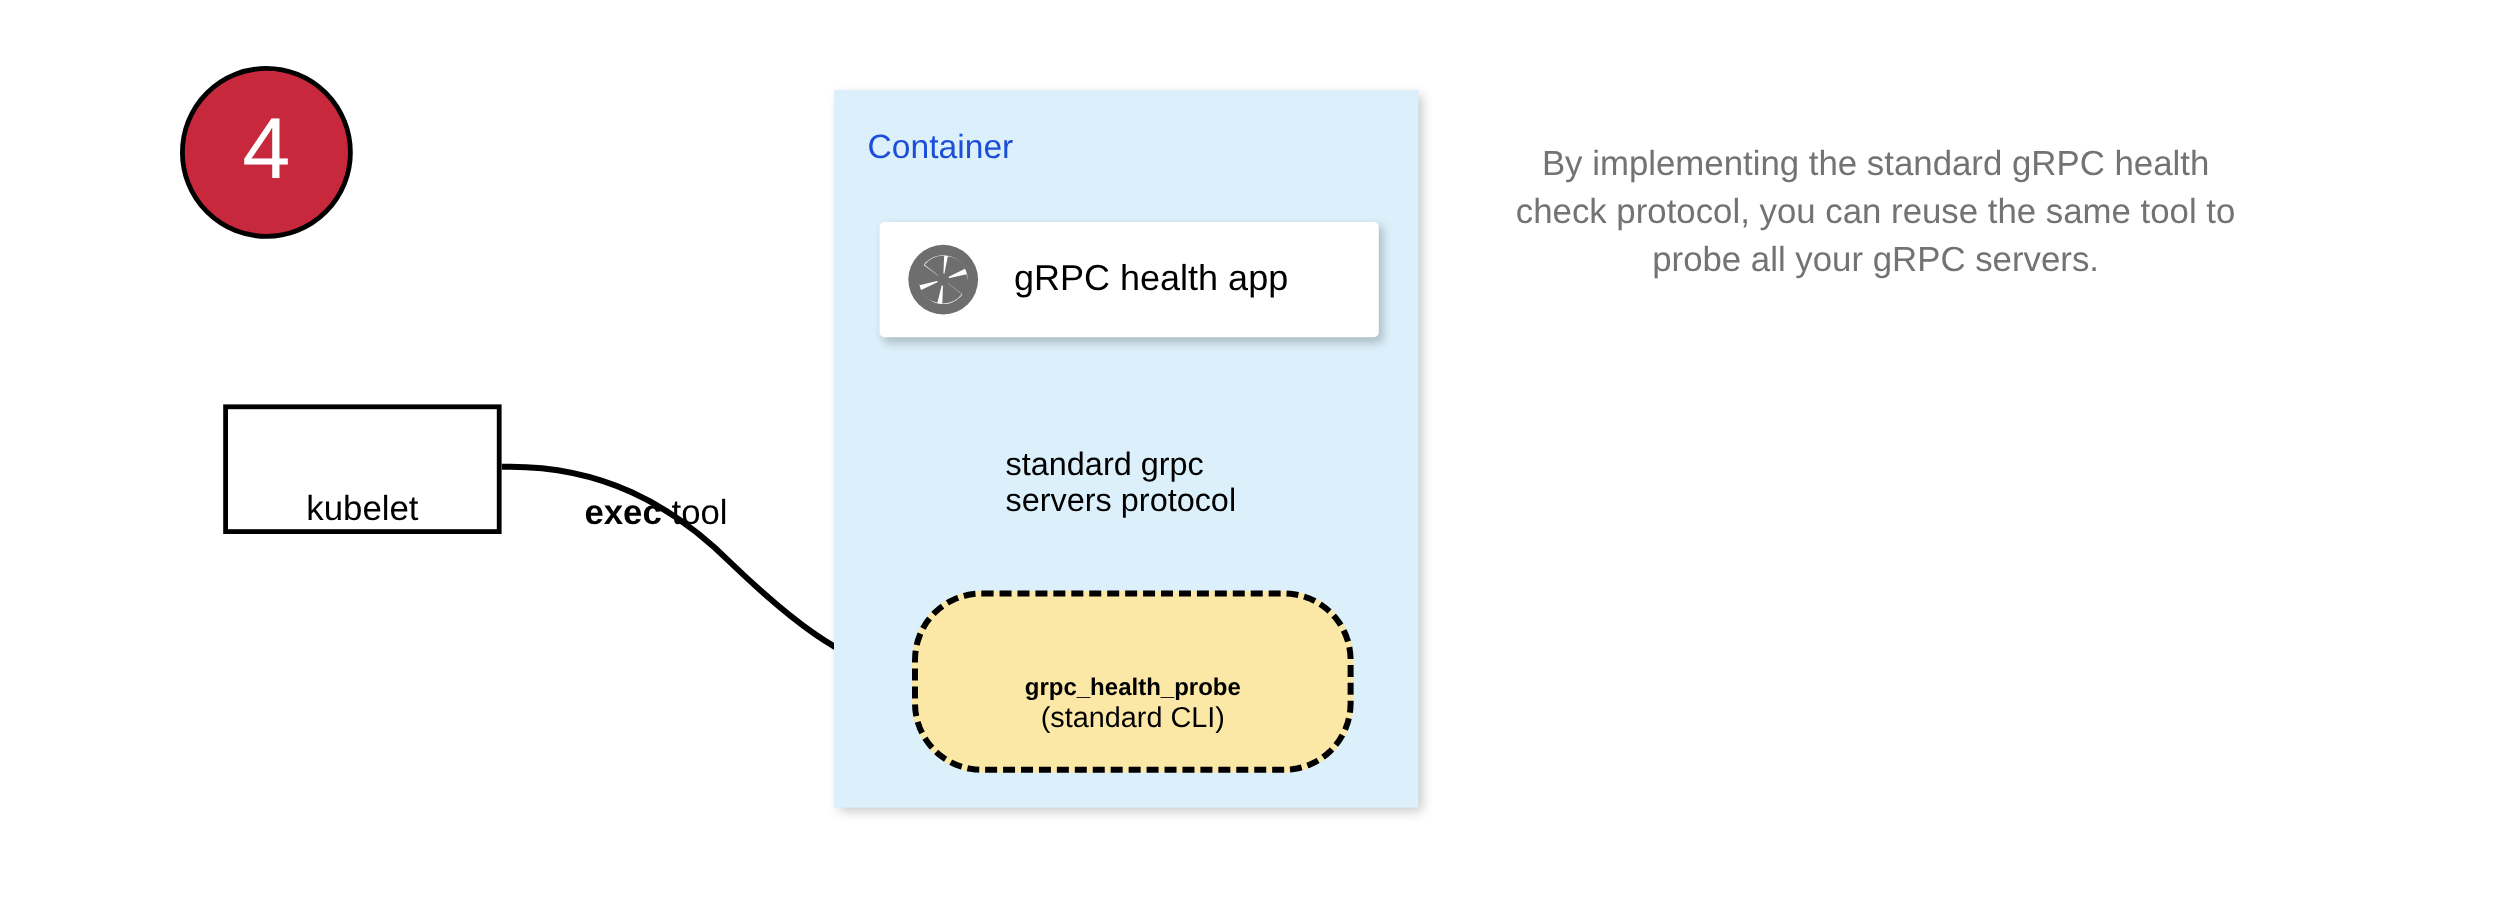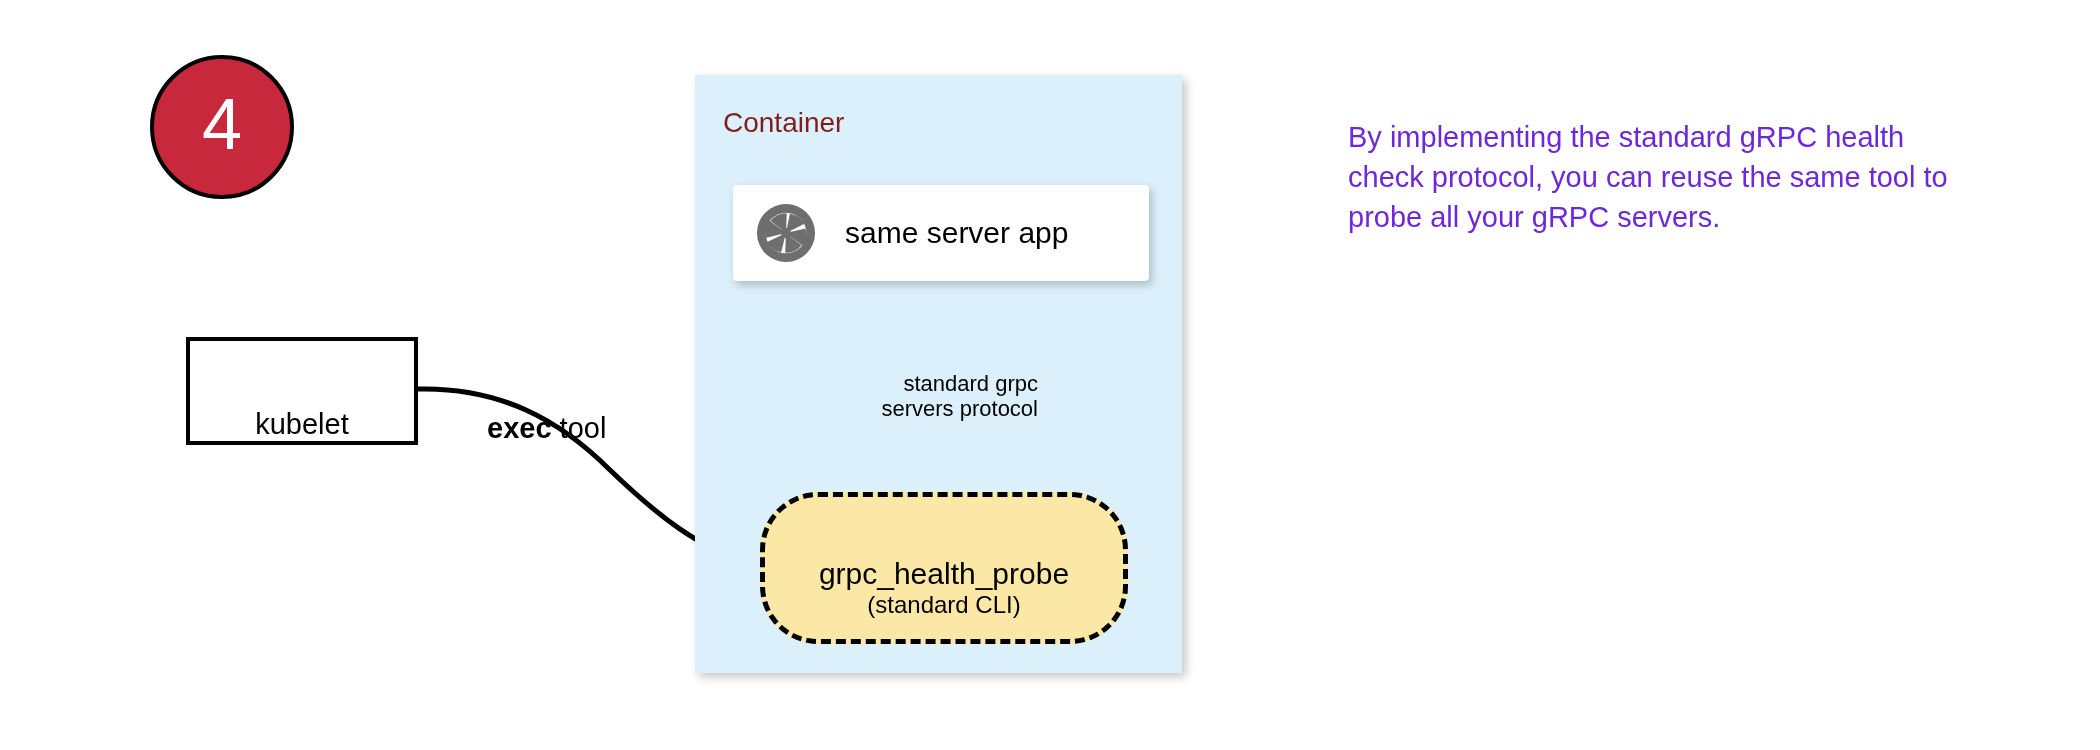--- a/index.html
+++ b/index.html
@@ -55,21 +55,21 @@
     width: 487px;
     height: 598px;
     background: #DCF0FB;
     box-shadow: 4px 4px 9px rgba(0,0,0,0.22);
   }
   .container-label {
     position: absolute;
     left: 723px;
     top: 107px;
     font-size: 28px;
-    color: #7f1d1d;
+    color: #1d4ed8;
     white-space: nowrap;
   }
 
   
   .server-card {
     position: absolute;
     left: 733px;
     top: 185px;
     width: 416px;
     height: 96px;
@@ -123,22 +123,22 @@
   .exec-label b {
     font-weight: bold;
     margin-left: 32px;
   }
 
   .protocol-label {
     position: absolute;
     left: 838px;
     top: 372px;
     width: 200px;
-    text-align: right;
-    font-size: 22px;
+    text-align: left;
+    font-size: 27px;
     line-height: 1.12;
     white-space: nowrap;
   }
   .protocol-label span {
     display: block;
     background: #DCF0FB;
   }
 
   
   .probe-node {
@@ -150,41 +150,42 @@
     background: #FCE8A6;
     border: 5px dashed #000000;
     border-radius: 58px;
     box-sizing: border-box;
     display: flex;
     flex-direction: column;
     align-items: center;
     justify-content: center;
   }
   .probe-node .probe-title {
-    font-size: 30px;
-    font-weight: normal;
+    font-size: 20px;
+    font-weight: bold;
     white-space: nowrap;
     line-height: 1.18;
     margin-top: 39px;
   }
   .probe-node .probe-sub {
     font-size: 24px;
     white-space: nowrap;
     line-height: 1.18;
   }
 
   
   .annotation {
     position: absolute;
-    left: 1348px;
+    left: 1263px;
     top: 117px;
     width: 600px;
     font-size: 29px;
     line-height: 1.38;
-    color: #6d28d9;
+    color: #737373;
+    text-align: center;
   }
 </style>
 </head>
 <body>
 
 <svg id="canvas" viewBox="0 0 2100 750" xmlns="http://www.w3.org/2000/svg">
   <defs>
     <marker id="arrowhead" markerWidth="9" markerHeight="9" refX="7.6" refY="4.5" orient="auto" markerUnits="strokeWidth">
       <path d="M 0 0.4 L 9 4.5 L 0 8.6 z" fill="#000000"></path>
     </marker>
@@ -211,21 +212,21 @@
         <path d="M32 32 L36.0 12.0 A20.5 20.5 0 0 1 51.2 22.4 Z"></path>
         <path d="M32 32 L52.0 27.4 A20.5 20.5 0 0 1 50.0 45.8 Z"></path>
         <path d="M32 32 L48.0 44.6 A20.5 20.5 0 0 1 31.2 52.5 Z"></path>
         <path d="M32 32 L27.0 51.9 A20.5 20.5 0 0 1 12.6 41.2 Z"></path>
         <path d="M32 32 L11.6 36.8 A20.5 20.5 0 0 1 13.8 18.3 Z"></path>
         <path d="M32 32 L16.0 19.3 A20.5 20.5 0 0 1 32.8 11.5 Z"></path>
       </g>
       <circle cx="32" cy="32" r="5.2" fill="#6E6E6E"></circle>
     </svg>
   </span>
-  <span class="card-label">same server app</span>
+  <span class="card-label">gRPC health app</span>
 </div>
 
 <div class="kubelet-box">
   <span class="box-label">kubelet</span>
 </div>
 
 <div class="exec-label"><b>exec</b><span> tool</span></div>
 
 <div class="protocol-label">
   <span>standard grpc</span>

